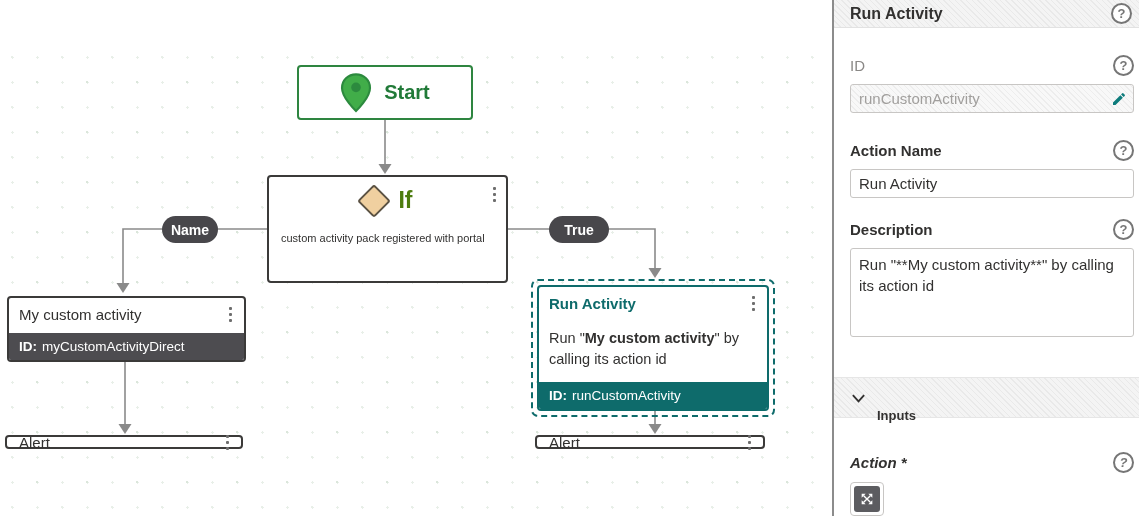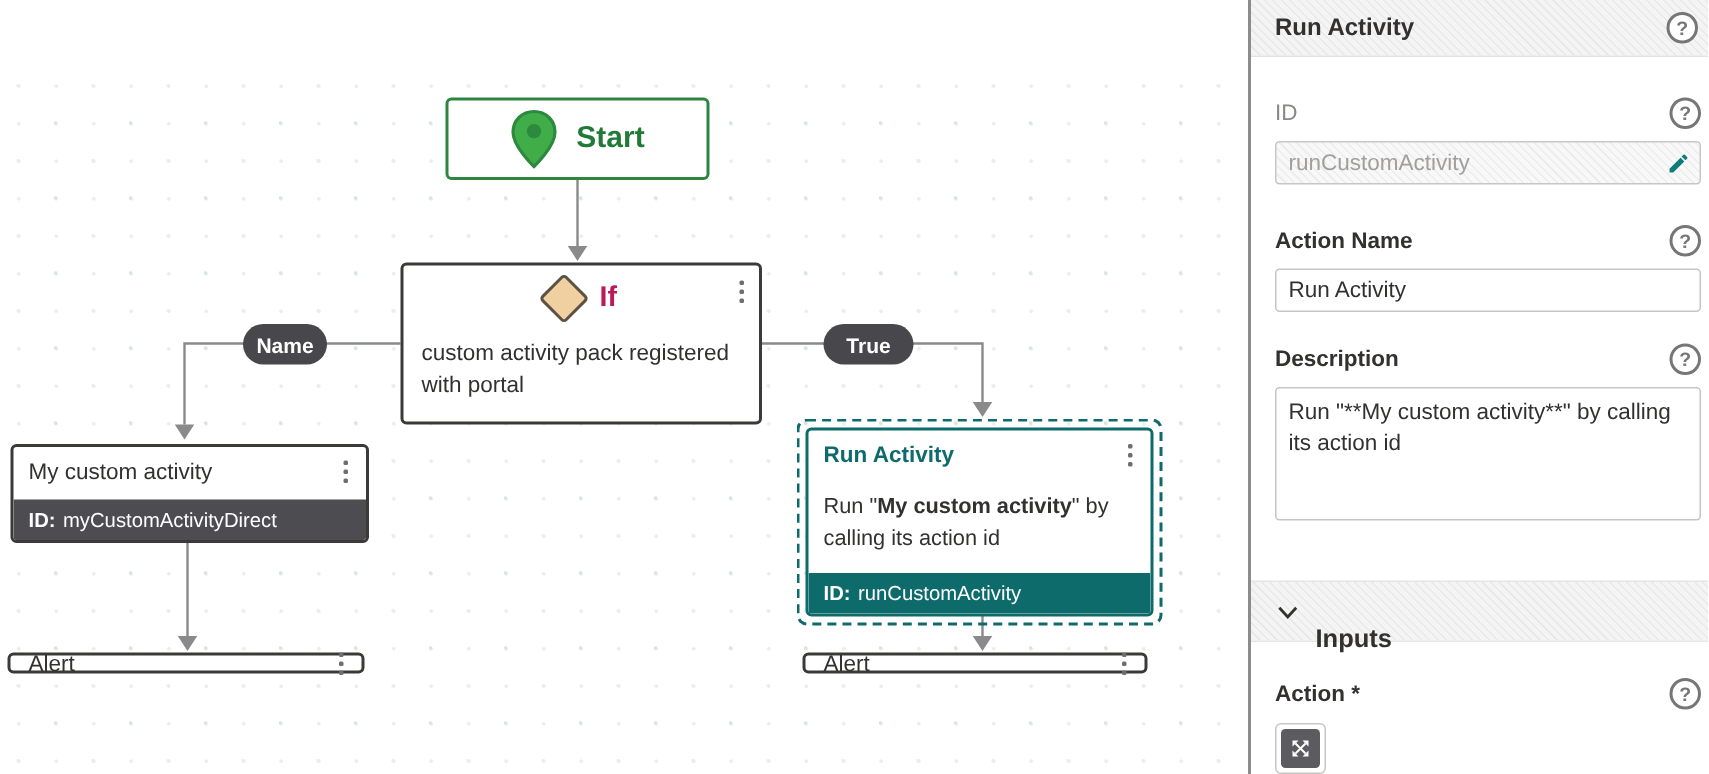--- a/index.html
+++ b/index.html
@@ -29,24 +29,24 @@
   .kebab i { width:3px; height:3px; background:#6e6e6e; border-radius:1px; display:block; }
 
   
   .start-node { left:297px; top:20px; width:176px; height:55px; border-color:#2e8540;
     display:flex; align-items:center; justify-content:center; gap:12px; }
   .start-label { color:#217a38; font-size:20px; font-weight:bold; }
 
   
   .if-node { left:267px; top:130px; width:241px; height:108px; }
   .if-head { display:flex; align-items:center; justify-content:center; gap:12px; padding-top:10px; }
-  .if-title { font-size:19px; color:#be185d; font-weight:600;text-align:right; }
+  .if-title { font-size:23px; color:#4d7c0f; font-weight:600;text-align:right; }
   .if-kebab { position:absolute; top:8px; right:6px; }
   .diamond { width:24px; height:24px; background:#f0d0a0; border:2px solid #5b5243; transform:rotate(45deg); border-radius:3px; }
-  .if-desc { font-size:15px; color:#323130; padding:14px 10px 0 12px; line-height:21px; }
+  .if-desc { font-size:11px; color:#323130; padding:14px 10px 0 12px; line-height:21px; }
 
   
   .pill { position:absolute; background:#48474b; color:#fff; font-size:14px; font-weight:bold;
     border-radius:14px; height:27px; display:flex; align-items:center; justify-content:center; z-index:2; }
   .pill-true { left:162px; top:171px; width:56px; }
   .pill-false { left:549px; top:171px; width:60px; }
 
   
   .mca-node { left:7px; top:251px; width:239px; height:66px; display:flex; flex-direction:column; overflow:hidden; }
   .id-bar { margin-top:auto; background:#4d4c50; color:#fff; font-size:13.5px; padding:6px 10px; display:flex; gap:5px; align-items:center; }
@@ -85,21 +85,21 @@
   .tb { width:100%; height:29px; border:1px solid #c8c6c4; border-radius:3px; font-family:"Liberation Sans",sans-serif;
     font-size:15px; color:#323130; padding:0 8px; background:#fff; outline:none; }
   .tb-disabled { background:repeating-linear-gradient(45deg,#ededed 0 1px,#f8f8f8 1px 4px); color:#a19f9d; }
   .id-input-wrap { position:relative; margin-top:8px; }
   .pencil-btn { position:absolute; right:7px; top:50%; transform:translateY(-50%); background:transparent; border:none; cursor:pointer; padding:0; line-height:0; }
 
   textarea.tb { height:89px; padding:5px 8px; resize:none; line-height:21px; }
 
   .inputs-band { margin:40px -5px 0 -16px; height:41px; display:flex; align-items:center; gap:11px; padding-left:17px;
     border-top:1px solid #e6e6e6; border-bottom:1px solid #e6e6e6; cursor:pointer; }
-  .inputs-band .f-label { font-size:17px;margin-top:36px; }
+  .inputs-band .f-label { font-size:13px;margin-top:36px; }
 
   .action-row { display:flex; gap:6px; margin-top:9px; align-items:flex-start; }
   .action-input-wrap { position:relative; flex:1; }
   .action-input-wrap .tb { height:34px; padding-right:22px; }
   .spinner { position:absolute; right:1px; top:1px; bottom:1px; width:17px; display:flex; flex-direction:column; border-left:1px solid #e1e1e1; }
   .spin-btn { flex:1; background:#fff; border:none; cursor:pointer; display:flex; align-items:center; justify-content:center; padding:0; }
   .tri-up { width:0; height:0; border-left:4px solid transparent; border-right:4px solid transparent; border-bottom:5px solid #777; }
   .tri-down { width:0; height:0; border-left:4px solid transparent; border-right:4px solid transparent; border-top:5px solid #777; }
 
   .expand-btn { width:34px; height:34px; border:1px solid #c8c6c4; border-radius:4px; background:#fff; cursor:pointer;
@@ -248,21 +248,21 @@
       </div>
       <textarea class="tb mt8" style="">Run "**My custom activity**" by calling its action id</textarea>
 
       <div class="inputs-band hatch">
         <svg width="15" height="12" viewBox="0 0 16 12">
           <polyline points="2,3 8,9.5 14,3" fill="none" stroke="#323130" stroke-width="2"></polyline>
         </svg>
         <span class="f-label">Inputs</span>
       </div>
 
-      <div class="field-row" style="margin-top:24px;">
+      <div class="field-row" style="margin-top:34px;font-style:italic;">
         <span class="f-label">Action *</span>
         <span class="help">?</span>
       </div>
       <div class="action-row">
         <button class="expand-btn">
           <span class="expand-inner">
             <svg width="16" height="16" viewBox="0 0 24 24">
               <path d="M4 4h6L4 10zM20 4v6l-6-6zM4 20v-6l6 6zM20 20h-6l6-6z" fill="#fff"></path>
               <path d="M7 7 L17 17 M17 7 L7 17" stroke="#fff" stroke-width="2"></path>
             </svg>

